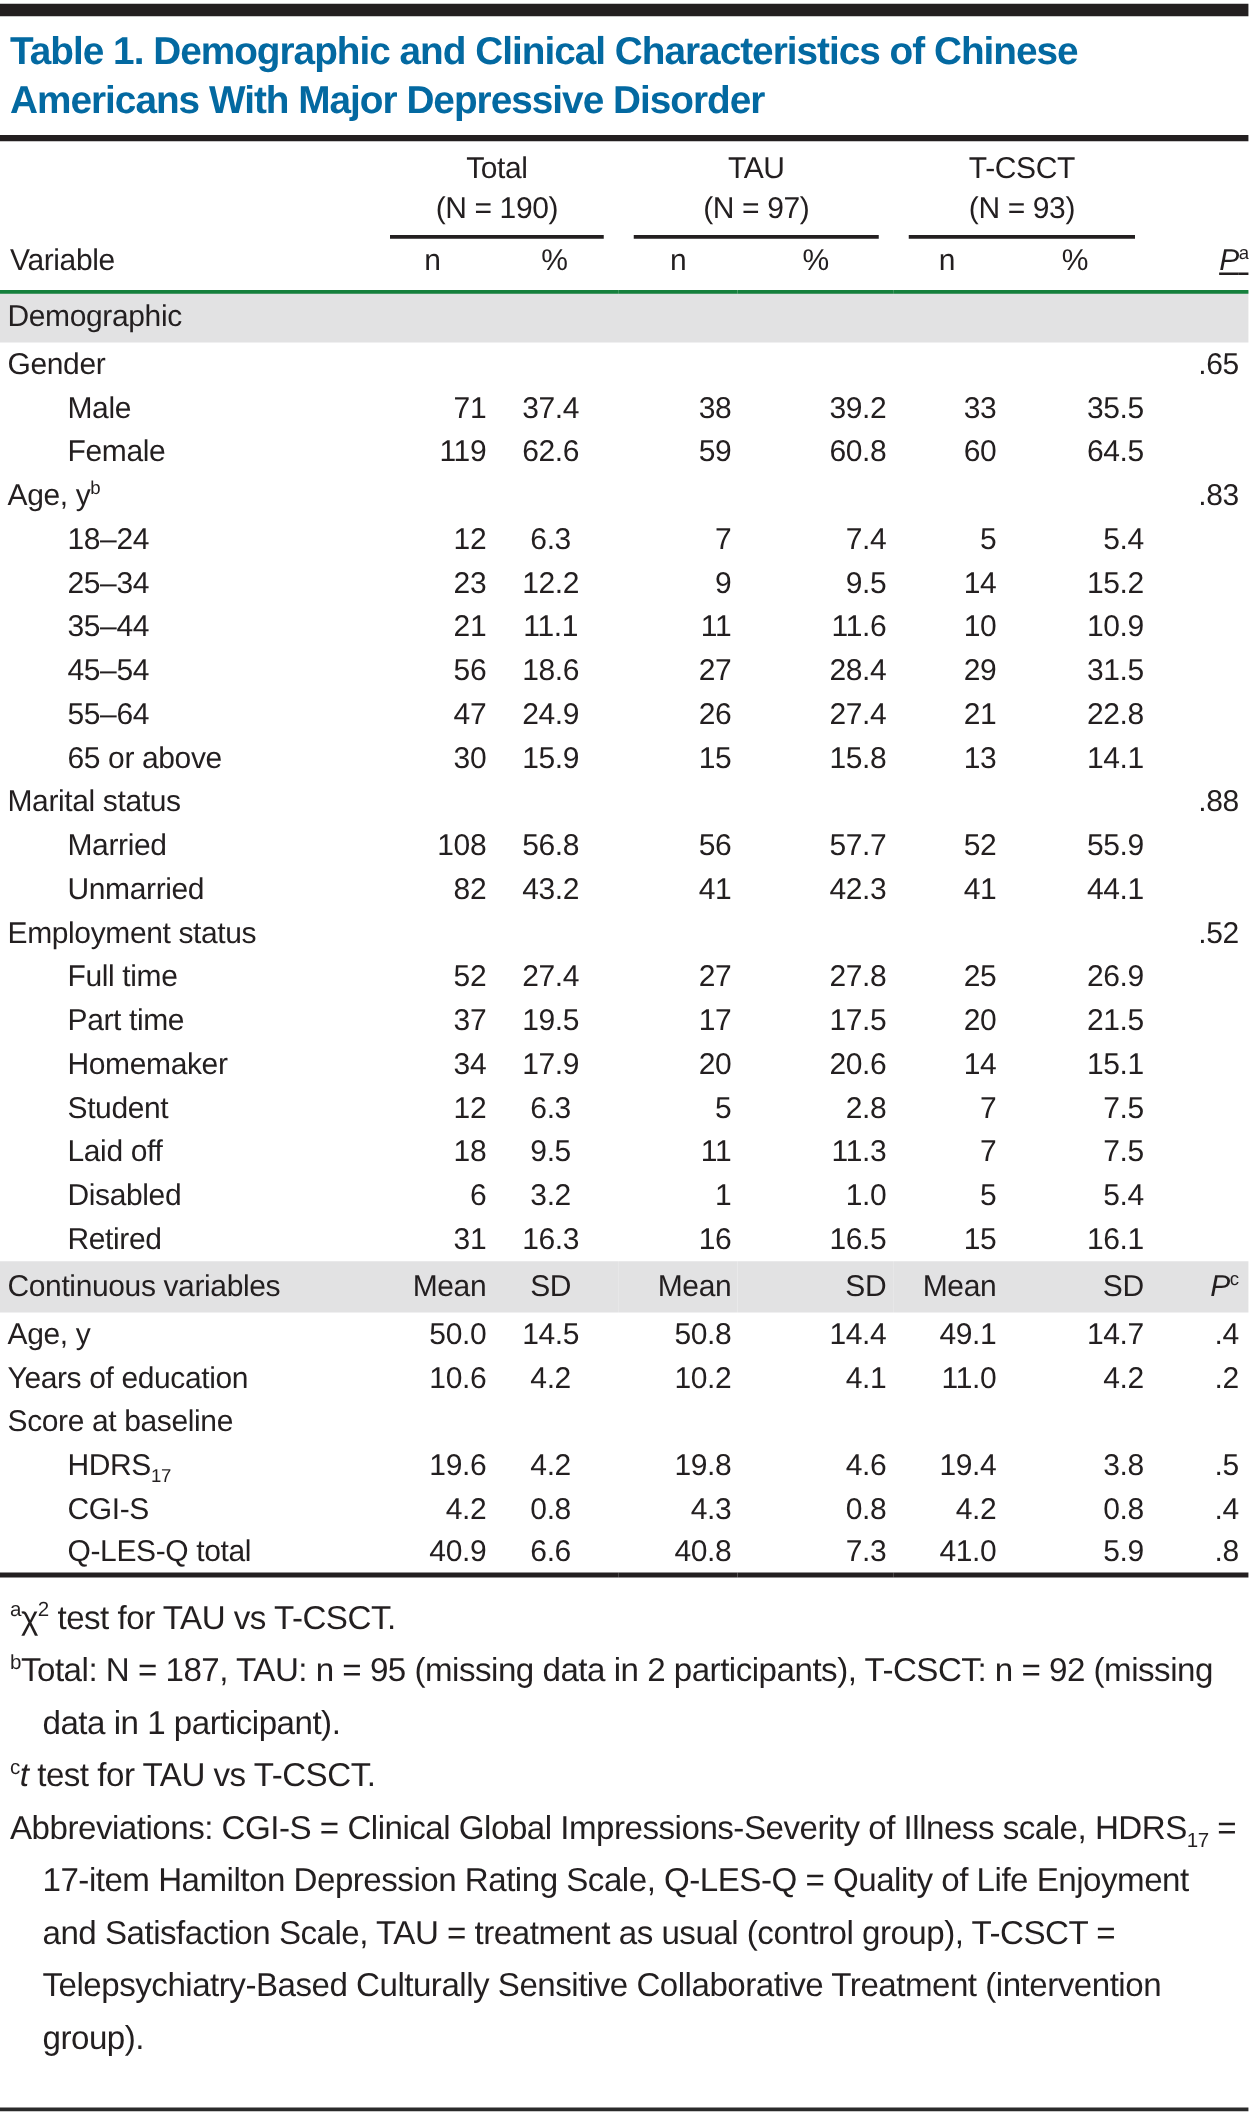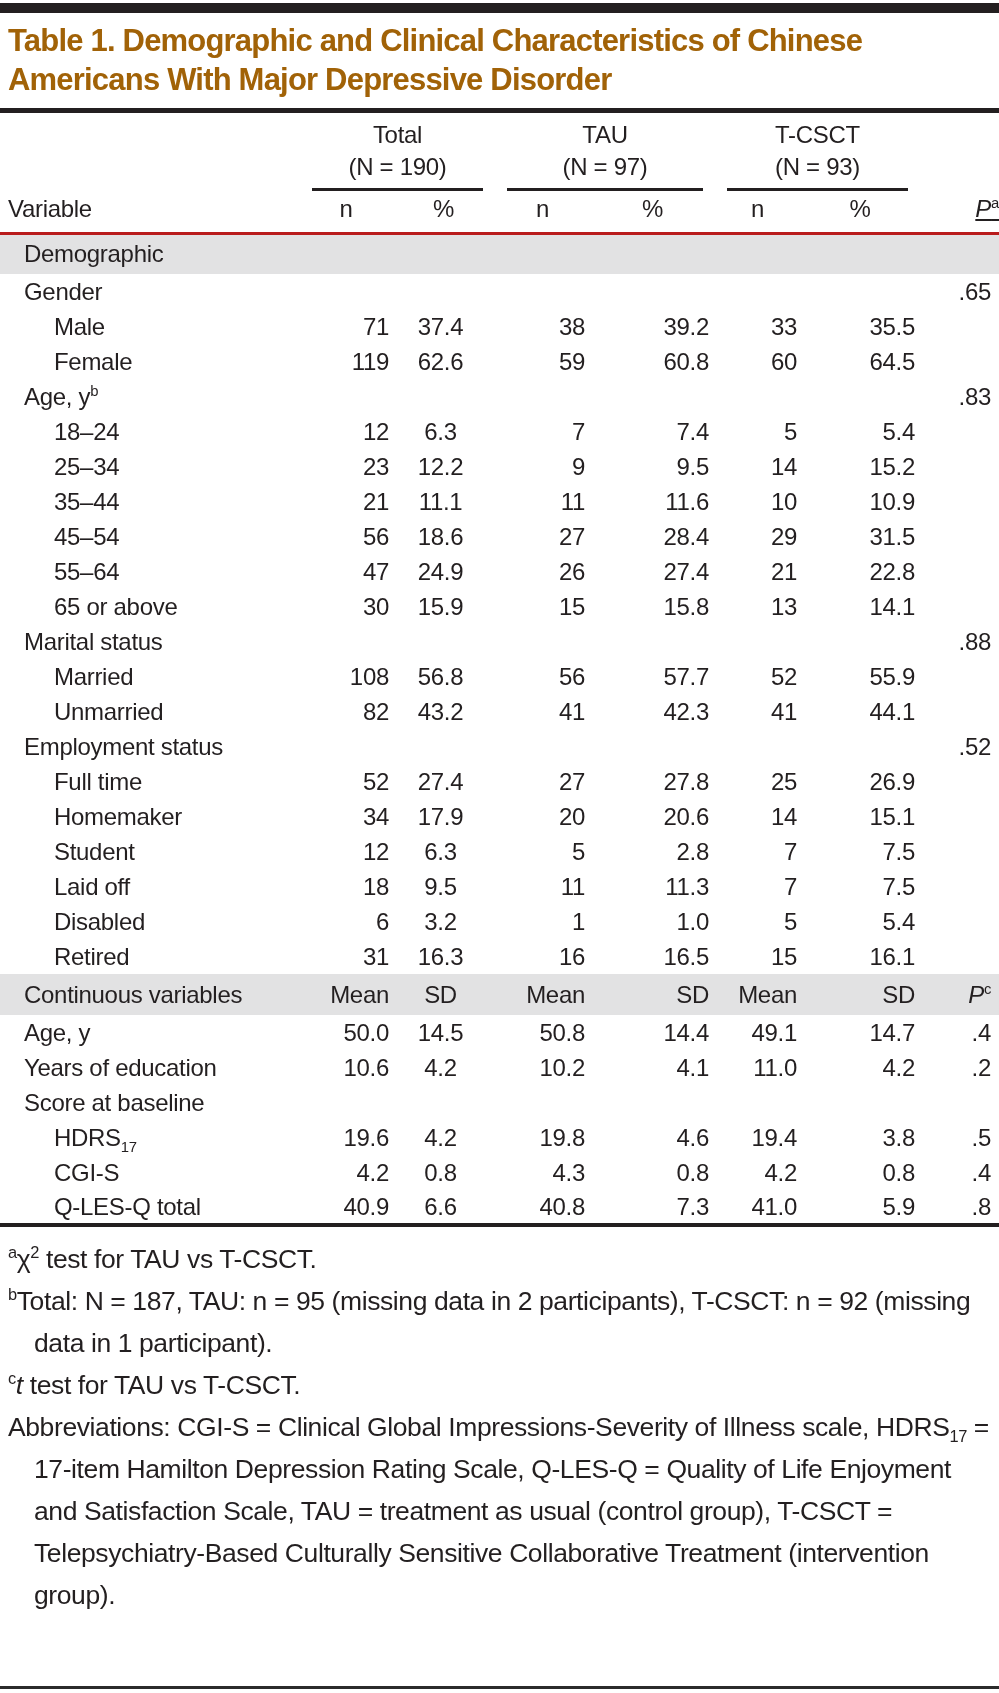--- a/index.html
+++ b/index.html
@@ -20,21 +20,21 @@
     top: 3px; left: 0; right: 0;
     height: 10px;
     background: #231f20;
   }
   .title {
     padding: 22px 4px 8px 8px;
     font-size: 31px;
     font-weight: bold;
     line-height: 1.25;
     letter-spacing: -0.8px;
-    color: #a16207;
+    color: #0369a1;
   }
   .title-rule {
     border-top: 5px solid #231f20;
     height: 0;
   }
   table.tbl {
     width: 999px;
     border-collapse: collapse;
     table-layout: fixed;
     font-size: 24px;
@@ -46,31 +46,31 @@
   col.c-p1  { width: 103px; }
   col.c-n2  { width: 95px; }
   col.c-p2  { width: 125px; }
   col.c-n3  { width: 85px; }
   col.c-p3  { width: 120px; }
   col.c-p   { width: 79px; }
   th { font-weight: normal; padding: 0; }
   .group { vertical-align: bottom; padding-top: 6px; }
   .gname, .gn { text-align: center; line-height: 32px; white-space: nowrap; }
   .grule { border-bottom: 3px solid #231f20; margin: 5px 12px 0 12px; height: 0; }
-  tr.hrow th { border-bottom: 3px solid #b91c1c; vertical-align: bottom; padding: 4px 0 9px 0; }
+  tr.hrow th { border-bottom: 3px solid #15803d; vertical-align: bottom; padding: 4px 0 9px 0; }
   tr.hrow th.var { text-align: left; padding-left: 8px; }
   th.hsub { text-align: center; }
   th.hp, td.pcell { text-align: right; }
   th.hp { padding-right: 10px; text-decoration: underline; }
   td.pcell { padding-right: 8px; }
   i { font-style: italic; }
   sup { font-size: 62%; line-height: 0; }
   sub { font-size: 62%; line-height: 0; }
   tbody td { height: 35px; vertical-align: middle; padding: 0; }
-  td.var { text-align: left; padding-left: 24px; white-space: nowrap; }
+  td.var { text-align: left; padding-left: 6px; white-space: nowrap; }
   td.var.ind { padding-left: 54px; }
   td.num { text-align: right; }
   td.v0 { padding-right: 3px; }
   td.v1 { padding-right: 6px; text-align: center; }
   td.v2 { padding-right: 5px; }
   td.v3 { padding-right: 6px; }
   td.v4 { padding-right: 3px; }
   td.v5 { padding-right: 5px; }
   tr.band td { background: #e2e2e3; height: 41px; }
   tbody tr:last-child td { border-bottom: 4px solid #231f20; }
@@ -287,20 +287,30 @@
           <td class="var ind">Full time</td>
           <td class="num v0">52</td>
           <td class="num v1">27.4</td>
           <td class="num v2">27</td>
           <td class="num v3">27.8</td>
           <td class="num v4">25</td>
           <td class="num v5">26.9</td>
           <td class="pcell"></td>
         </tr>
         <tr>
+          <td class="var ind">Part time</td>
+          <td class="num v0">37</td>
+          <td class="num v1">19.5</td>
+          <td class="num v2">17</td>
+          <td class="num v3">17.5</td>
+          <td class="num v4">20</td>
+          <td class="num v5">21.5</td>
+          <td class="pcell"></td>
+        </tr>
+        <tr>
           <td class="var ind">Homemaker</td>
           <td class="num v0">34</td>
           <td class="num v1">17.9</td>
           <td class="num v2">20</td>
           <td class="num v3">20.6</td>
           <td class="num v4">14</td>
           <td class="num v5">15.1</td>
           <td class="pcell"></td>
         </tr>
         <tr>

